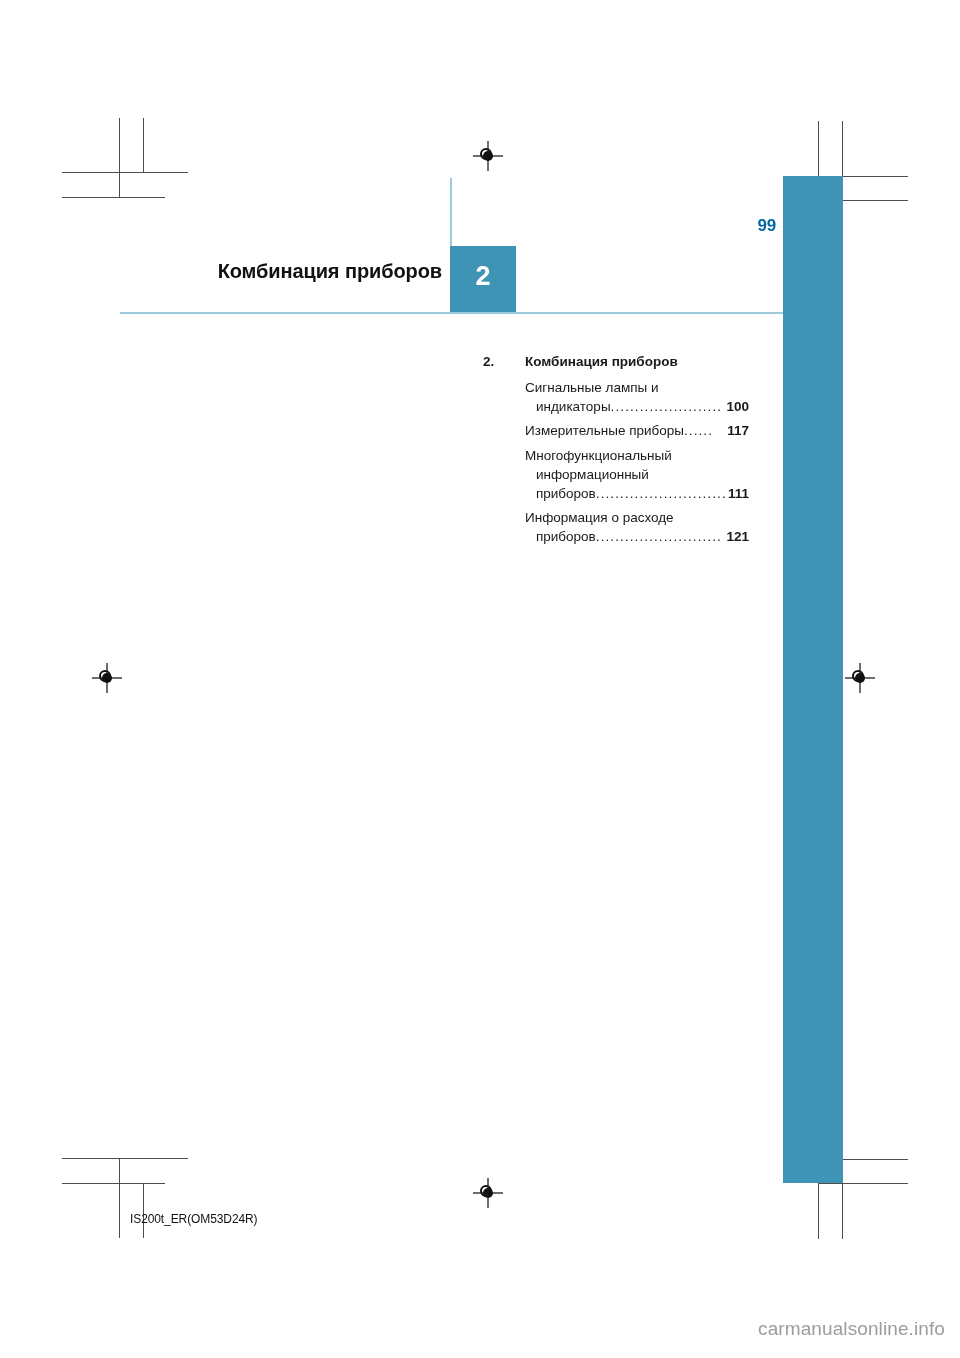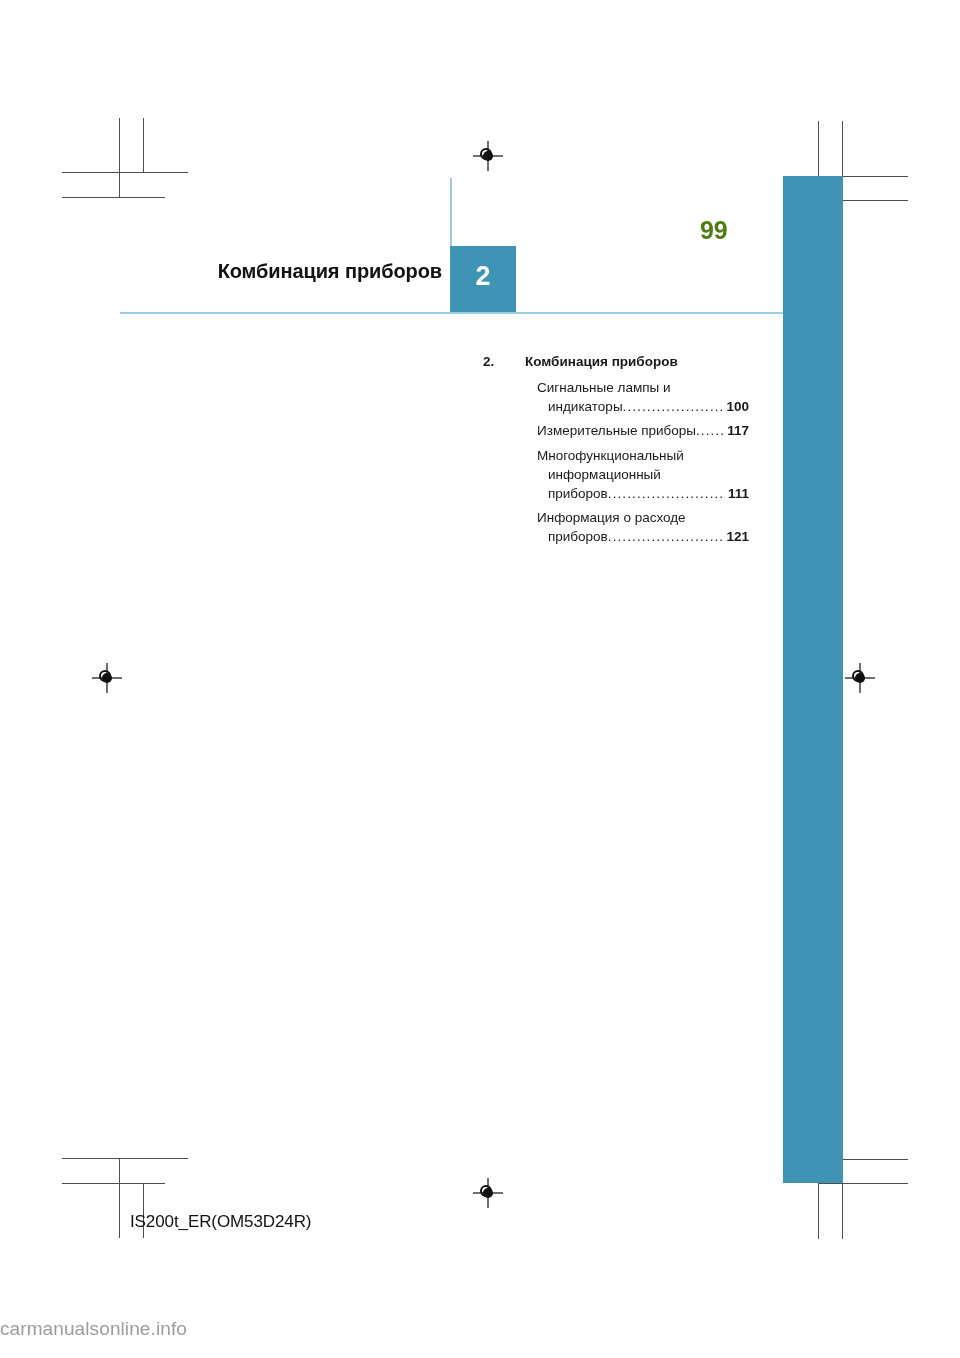--- a/index.html
+++ b/index.html
@@ -83,23 +83,24 @@
     height: 68px;
     background: #9dcbdd;
   }
 
   
   .page-number {
     position: absolute;
     left: 700px;
     top: 216px;
     width: 76px;
-    font-size: 25px;
-    font-weight: bold;
-    color: #4d7c0f;
+    text-align: right;
+    font-size: 17px;
+    font-weight: bold;
+    color: #0369a1;
     letter-spacing: -0.2px;
   }
 
   .chapter-title {
     position: absolute;
     left: 120px;
     top: 260px;
     width: 322px;
     text-align: right;
     font-size: 20px;
@@ -159,21 +160,21 @@
     margin-bottom: 7px;
   }
   .toc-heading .toc-num {
     width: 42px;
     flex: 0 0 42px;
   }
   .toc-heading .toc-label { flex: 1; }
 
   .toc-entry {
     position: relative;
-    margin-left: 54px;
+    margin-left: 42px;
     margin-bottom: 5px;
   }
   .toc-line {
     display: flex;
     align-items: baseline;
     white-space: nowrap;
   }
   .toc-line.indent { padding-left: 11px; }
   .toc-text { flex: 0 0 auto; }
   .toc-dots {
@@ -189,31 +190,31 @@
     text-align: right;
     padding-left: 2px;
     font-weight: bold;
   }
 
   
   .footer-code {
     position: absolute;
     left: 130px;
     top: 1212px;
-    font-size: 17px;
+    font-size: 12px;
     color: #111111;
     letter-spacing: -0.1px;
   }
 
   .watermark {
     position: absolute;
     left: 0;
     top: 1318px;
     width: 945px;
-    text-align: left;
+    text-align: right;
     font-size: 19px;
     color: #9c9c9c;
     letter-spacing: 0.1px;
   }
 </style>
 </head>
 <body>
 
 <div class="page">
 

